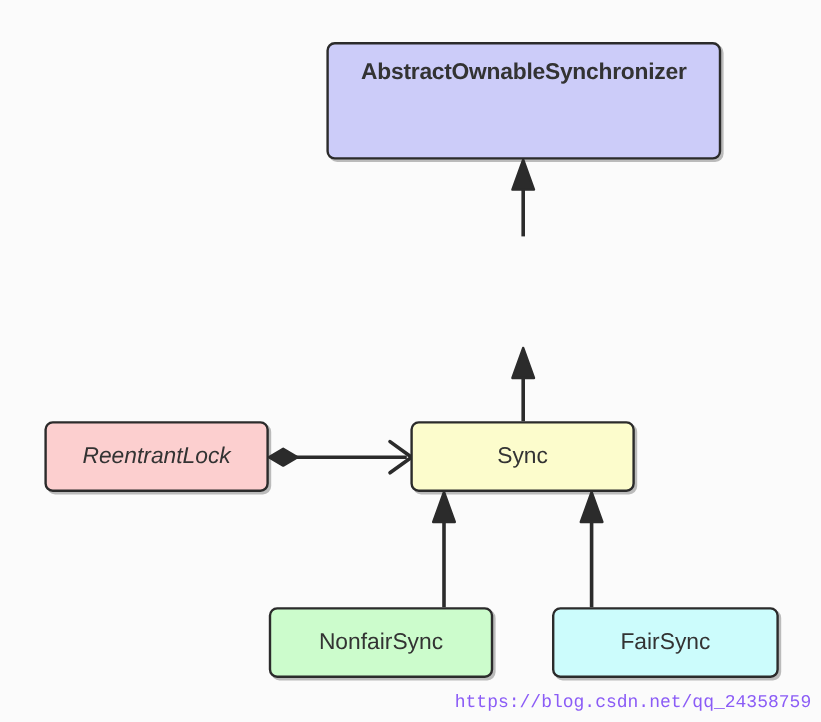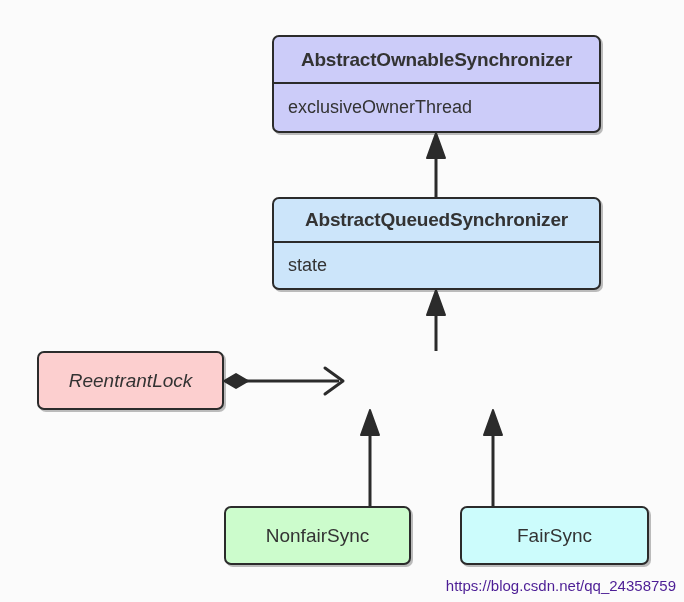--- a/index.html
+++ b/index.html
@@ -73,23 +73,24 @@
   #node-reentrantlock { left: 37px;  top: 351px; width: 187px; height: 59px; background: #fccfcf; font-style: italic; }
   #node-sync          { left: 342px; top: 351px; width: 187px; height: 59px; background: #fcfccc; }
   #node-nonfairsync   { left: 224px; top: 506px; width: 187px; height: 59px; background: #ccfccc; }
   #node-fairsync      { left: 460px; top: 506px; width: 189px; height: 59px; background: #ccfcfc; }
 
   #watermark {
     position: absolute;
     right: 8px;
     bottom: 8px;
     font-size: 15px;
-    color: #4c1d95;
+    color: #8b5cf6;
     white-space: nowrap;
     user-select: none;
+    font-family: Liberation Mono, monospace;
   }
 </style>
 </head>
 <body>
 
 <div id="diagram-root">
 
   <svg id="edge-layer" viewBox="0 0 684 602" width="684" height="602">
 
     <g>
@@ -114,32 +115,30 @@
     </g>
 
     <g>
       <line x1="493" y1="506" x2="493" y2="432" stroke="#2b2b2b" stroke-width="3"></line>
       <polygon points="493,410 484,435 502,435" fill="#2b2b2b" stroke="#2b2b2b" stroke-width="2" stroke-linejoin="round"></polygon>
     </g>
   </svg>
 
   <div class="node" id="node-aos">
     <div class="cell title">AbstractOwnableSynchronizer</div>
-    <div class="cell attr">exclusiveOwnerThread</div>
   </div>
 
-  <div class="node" id="node-aqs">
-    <div class="cell title">AbstractQueuedSynchronizer</div>
-    <div class="cell attr">state</div>
-  </div>
 
   <div class="node" id="node-reentrantlock">
     <div class="cell single">ReentrantLock</div>
   </div>
 
+  <div class="node" id="node-sync">
+    <div class="cell single">Sync</div>
+  </div>
 
   <div class="node" id="node-fairsync">
     <div class="cell single">FairSync</div>
   </div>
 
   <div class="node" id="node-nonfairsync">
     <div class="cell single">NonfairSync</div>
   </div>
 
   <div id="watermark">https://blog.csdn.net/qq_24358759</div>

